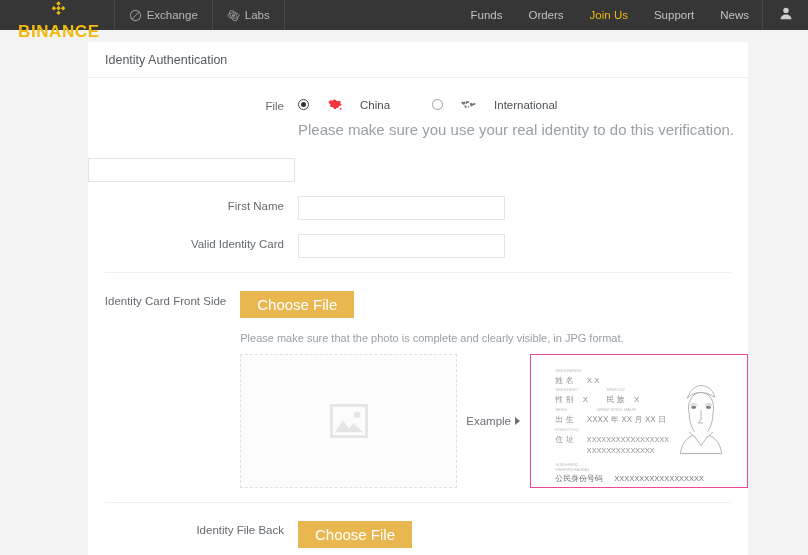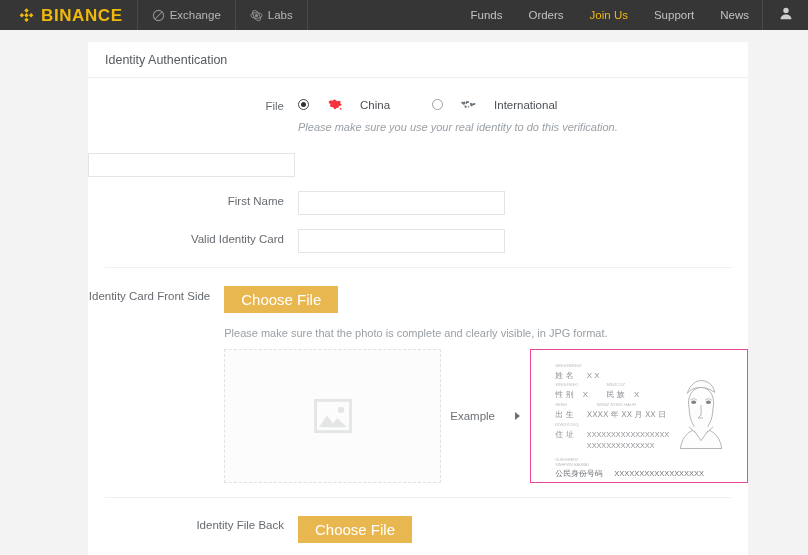--- a/index.html
+++ b/index.html
@@ -18,20 +18,21 @@
     display: flex;
     align-items: stretch;
     position: relative;
   }
   .brand {
     display: flex;
     align-items: center;
     padding: 0 14px 0 18px;
     gap: 6px;
     border-right: 1px solid #4a4a4a;
+    flex-direction: column;
   }
   .brand-mark { width: 17px; height: 17px; position: relative; display:block; }
   .brand-text {
     color: #f0b90b;
     font-size: 17px;
     font-weight: bold;
     letter-spacing: 0.6px;
     line-height: 1;
   }
   .nav-left { display: flex; align-items: stretch; }
@@ -132,24 +133,23 @@
     position: absolute;
     left: 2px; top: 2px;
     width: 5px; height: 5px;
     border-radius: 50%;
     background: #333;
   }
   .radio-label { font-size: 11.5px; color: #4b5055; white-space: nowrap; }
   .flag-ico { width: 17px; height: 13px; display:block; flex:none; }
 
   .hint {
-    font-size: 11px;
+    font-size: 15px;
     color: #9aa0a6;
     padding-left: 0;
-    font-style: italic;
   }
   .hint-row { margin-bottom: 20px; }
 
   .txt-input {
     width: 207px;
     height: 24px;
     border: 1px solid #e2e4e6;
     background: #fff;
     outline: none;
     font-size: 11.5px;
@@ -197,21 +197,21 @@
 
   .example-wrap {
     display: flex;
     align-items: center;
     margin-left: 9px;
   }
   .example-text {
     font-size: 11.5px;
     color: #6b7075;
     white-space: nowrap;
-    margin-right: 20px;
+    margin-right: 4px;
   }
   .example-caret {
     width: 0; height: 0;
     border-left: 5px solid #6b7075;
     border-top: 4px solid transparent;
     border-bottom: 4px solid transparent;
   }
 
   .id-card {
     width: 218px;

